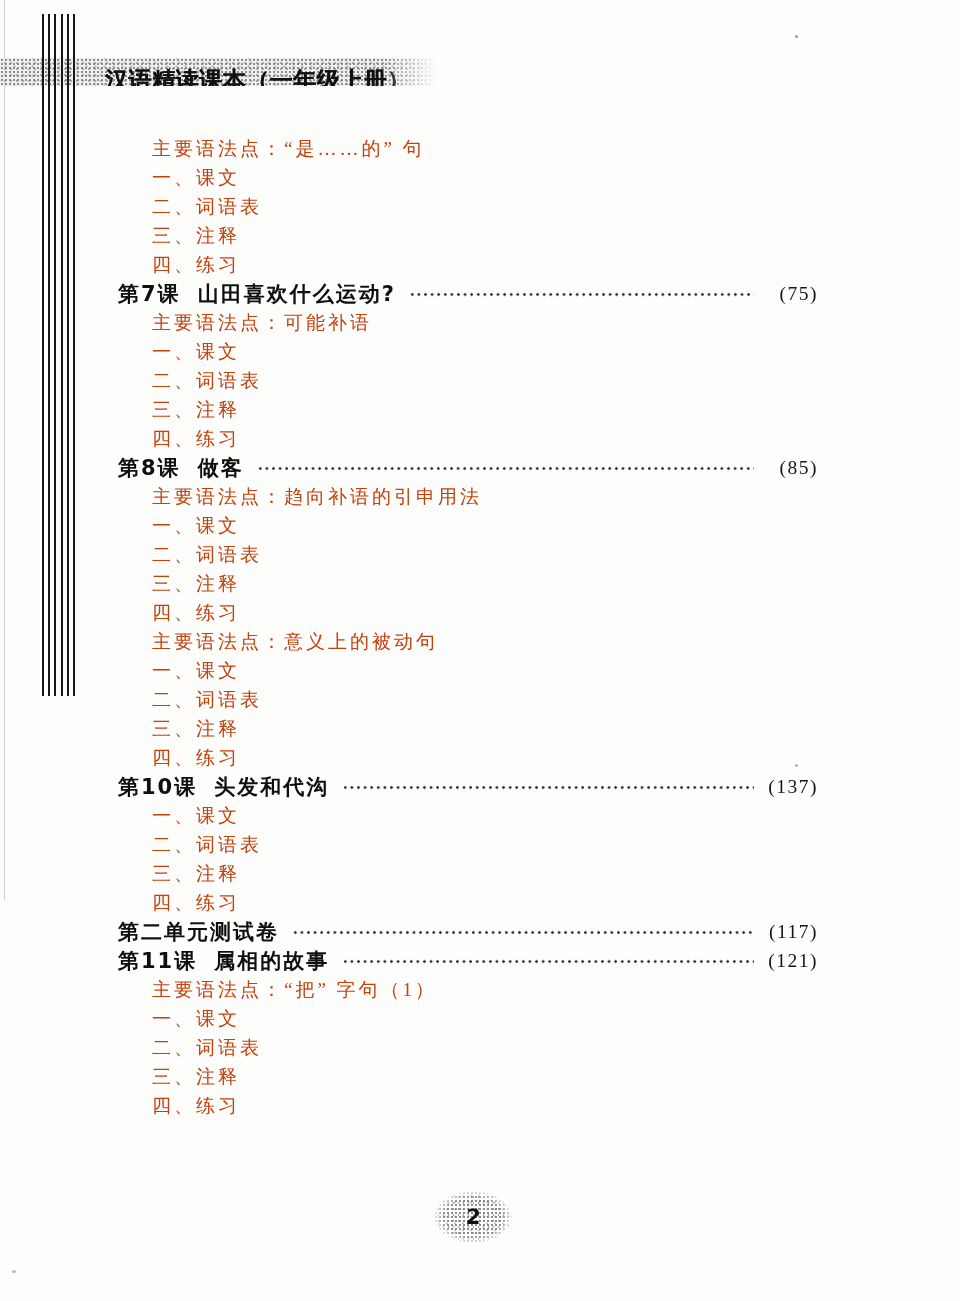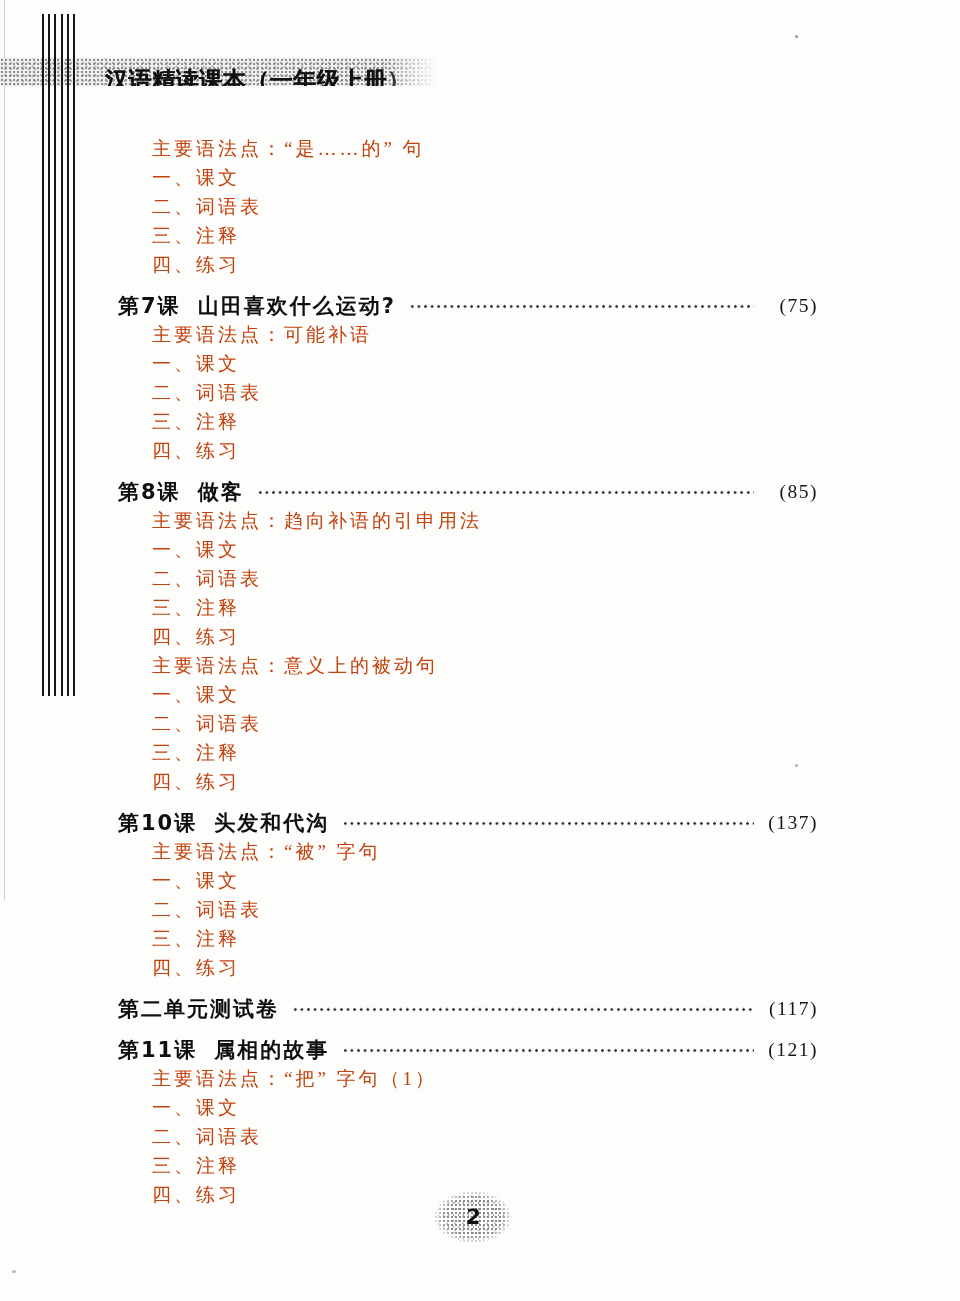--- a/index.html
+++ b/index.html
@@ -32,21 +32,21 @@
     position:absolute;left:105px;top:0;height:45px;line-height:45px;white-space:nowrap;
     font-family:"DejaVu Sans", sans-serif;font-weight:800;font-size:23px;
     letter-spacing:.5px;color:#111;text-shadow:.5px 0 0 #111;
   }
   
   .toc{position:absolute;left:118px;right:142px;top:134px;z-index:1;}
   .row{display:flex;align-items:center;height:29px;white-space:nowrap;}
   .row.sub{padding-left:34px;font-size:19px;letter-spacing:3px;color:#c2410c;}
   .row.lesson{
     font-family:"DejaVu Sans", sans-serif;font-weight:700;font-size:21px;
-    letter-spacing:2px;color:#0f0f0f;margin-top:12px;
+    letter-spacing:2px;color:#0f0f0f;
   }
   .lesson-label{flex:0 0 auto;}
   .lesson-title{flex:0 0 auto;margin-left:17px;}
   .leader{
     flex:1 1 auto;height:29px;margin:0 10px 0 13px;align-self:center;
     background-image:radial-gradient(circle,#2c2c2c 1.15px,transparent 1.5px);
     background-size:6.6px 6.6px;background-repeat:repeat-x;background-position:0 12px;
   }
   .pagenum{
     flex:0 0 auto;font-family:"Liberation Serif", serif;font-weight:400;
@@ -120,21 +120,20 @@
       <div class="row sub">一、课文</div>
       <div class="row sub">二、词语表</div>
       <div class="row sub">三、注释</div>
       <div class="row sub">四、练习</div>
       <div class="row lesson">
         <span class="lesson-label">第10课</span>
         <span class="lesson-title">头发和代沟</span>
         <span class="leader"></span>
         <span class="pagenum">(137)</span>
       </div>
-      <div class="row sub">主要语法点：“被” 字句</div>
       <div class="row sub">一、课文</div>
       <div class="row sub">二、词语表</div>
       <div class="row sub">三、注释</div>
       <div class="row sub">四、练习</div>
       <div class="row lesson">
         <span class="lesson-label">第二单元测试卷</span>
         <span class="leader"></span>
         <span class="pagenum">(117)</span>
       </div>
       <div class="row lesson">

